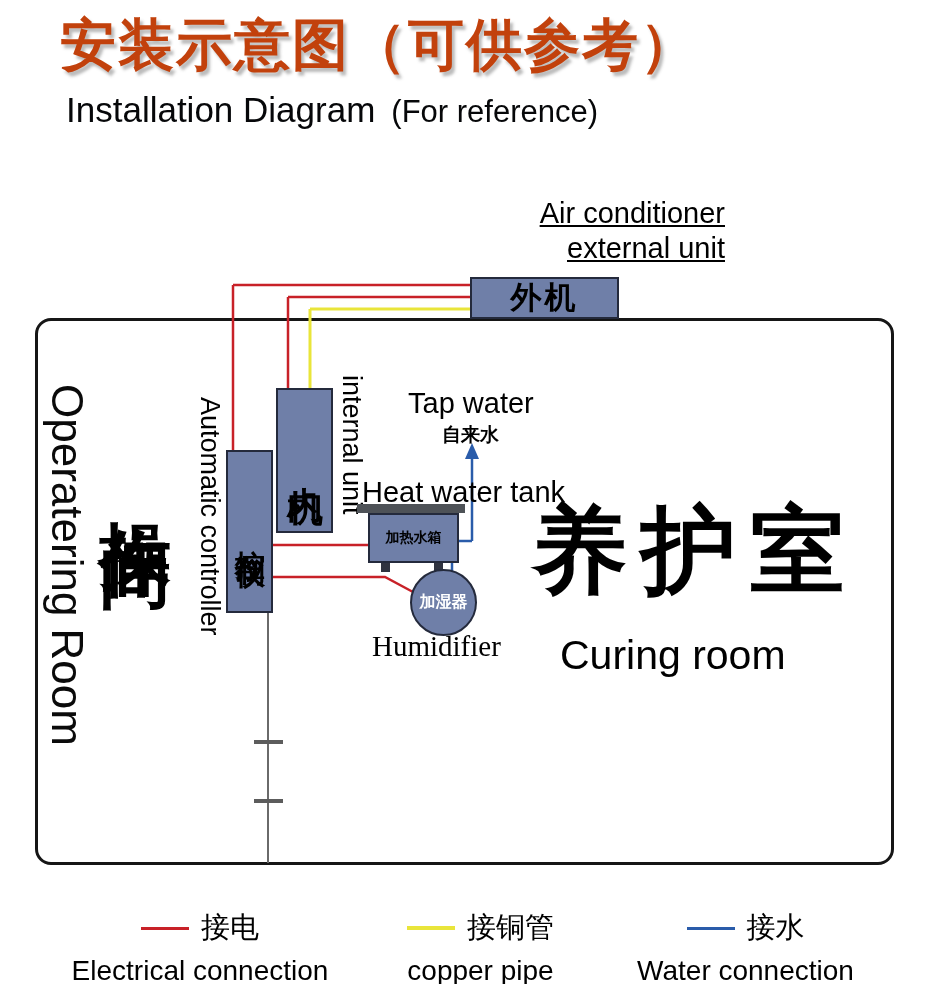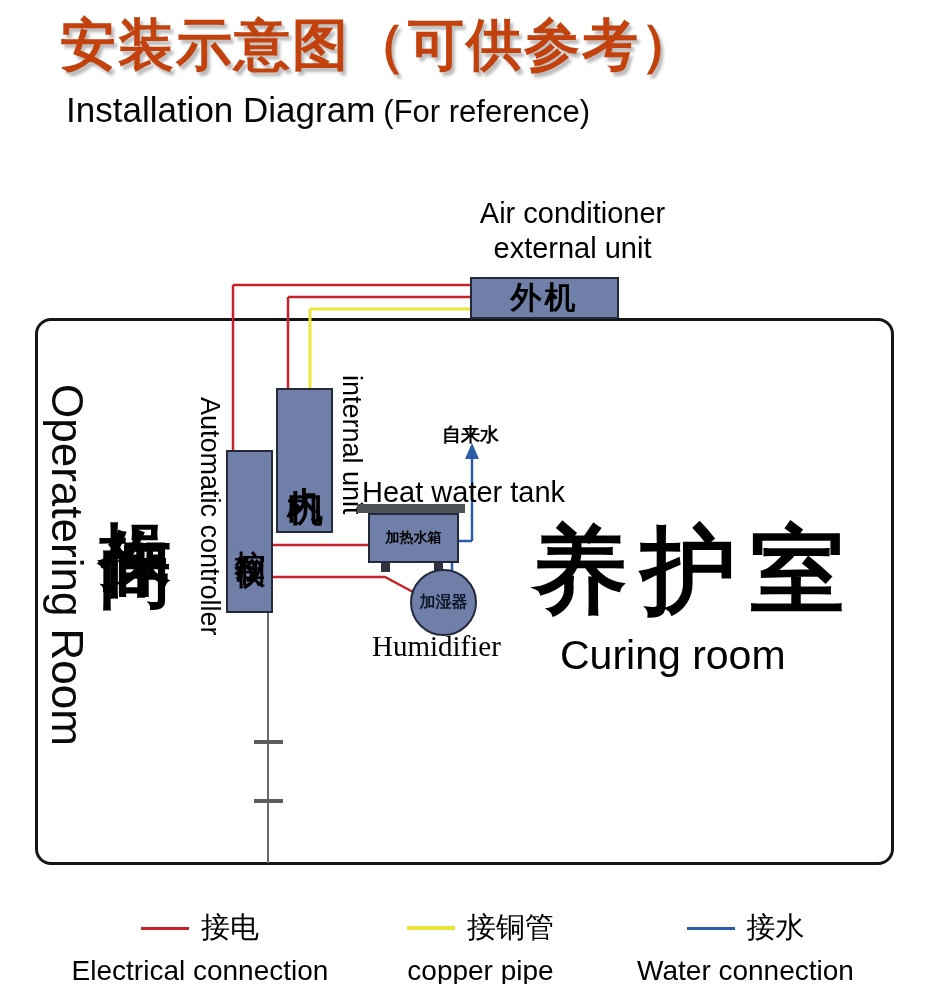--- a/index.html
+++ b/index.html
@@ -8,29 +8,29 @@
 
   
   .zh-title {
     position: absolute; left: 60px; top: 8px;
     font-size: 56px; font-weight: 700; color: #c2410c;
     letter-spacing: 2px;
     text-shadow: 3px 4px 3px rgba(60,60,60,0.35);
     white-space: nowrap;
   }
   .en-title { position: absolute; left: 66px; top: 90px; font-size: 35px; color: #060709; white-space: nowrap; }
-  .en-title .note { font-size: 31px; margin-left: 8px; }
+  .en-title .note { font-size: 31px; margin-left: 16px; }
 
   
-  .ac-caption { position: absolute; left: 420px; top: 196px; width: 305px; text-align: center; font-size: 29px; line-height: 35px; }
+  .ac-caption { position: absolute; left: 420px; top: 196px; width: 305px; text-align: right; font-size: 29px; line-height: 35px; text-decoration: underline; }
   .tapwater-en { position: absolute; left: 408px; top: 387px; font-size: 29px; }
   .tapwater-zh { position: absolute; left: 442px; top: 422px; font-size: 19px; font-weight: 700; }
   .tank-caption { position: absolute; left: 362px; top: 476px; font-size: 29px; }
   .humidifier-en { position: absolute; left: 372px; top: 630px; font-size: 29px; font-family: Liberation Serif, serif; }
-  .curing-zh { position: absolute; left: 532px; top: 508px; font-size: 95px; font-weight: 700; letter-spacing: 14px; white-space: nowrap; }
+  .curing-zh { position: absolute; left: 532px; top: 488px; font-size: 95px; font-weight: 700; letter-spacing: 14px; white-space: nowrap; }
   .curing-en { position: absolute; left: 560px; top: 632px; font-size: 41px; }
 
   
   .room {
     position: absolute; left: 35px; top: 318px; width: 859px; height: 547px;
     border: 3px solid #161616; border-radius: 16px; background: transparent;
   }
 
   
   .vert-lat { writing-mode: vertical-rl; }
@@ -51,21 +51,21 @@
   .kzy { left: 226px; top: 450px; width: 47px; height: 163px; }
   .kzy span { font-size: 30px; font-weight: 700; letter-spacing: 3px; }
   .tank { left: 368px; top: 513px; width: 91px; height: 50px; font-size: 14px; font-weight: 700; }
   .tank-lid { position: absolute; left: 357px; top: 504px; width: 108px; height: 9px; background: #4e5257; }
   .tank-leg { position: absolute; top: 563px; width: 9px; height: 9px; background: #2f3340; }
   .leg1 { left: 381px; } .leg2 { left: 434px; }
   .humidifier-circle {
     position: absolute; left: 410px; top: 569px; width: 67px; height: 67px;
     background: #6f7fa8; border: 2px solid #242a3c; border-radius: 50%;
     display: flex; align-items: center; justify-content: center;
-    font-size: 16px; font-weight: 600; color: #0f172a;
+    font-size: 16px; font-weight: 600; color: #ffffff;
   }
 
   
   svg.wires { position: absolute; left: 0; top: 0; }
   .w-red { stroke: #c82128; stroke-width: 2.5; fill: none; }
   .w-yellow { stroke: #e9e53a; stroke-width: 3; fill: none; }
   .w-blue { stroke: #2a5caa; stroke-width: 2.5; fill: none; }
   .w-blue-fill { fill: #2a5caa; stroke: none; }
   .w-gray { stroke: #6a6a6a; stroke-width: 2; fill: none; }
   .w-gray-thick { stroke: #5c5c5c; stroke-width: 4; fill: none; }
@@ -126,20 +126,21 @@
   <div class="box neiji">
     <span class="vert-cjk">内机</span>
   </div>
   <div class="internal-en vert-lat">internal unit</div>
 
   <div class="auto-ctrl-en vert-lat">Automatic controller</div>
   <div class="box kzy">
     <span class="vert-cjk">控制仪</span>
   </div>
 
+  <div class="tapwater-en">Tap water</div>
   <div class="tapwater-zh">自来水</div>
 
   <div class="tank-caption">Heat water tank</div>
   <div class="tank-lid"></div>
   <div class="box tank">
     <span>加热水箱</span>
   </div>
   <div class="tank-leg leg1"></div>
   <div class="tank-leg leg2"></div>
 

